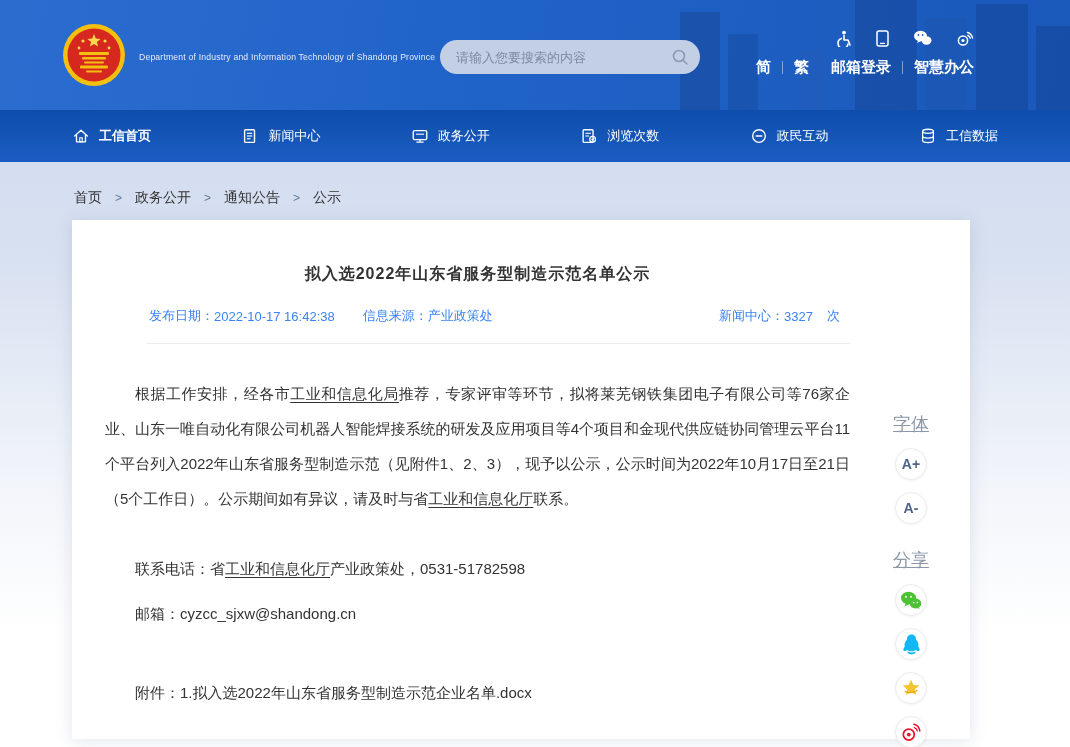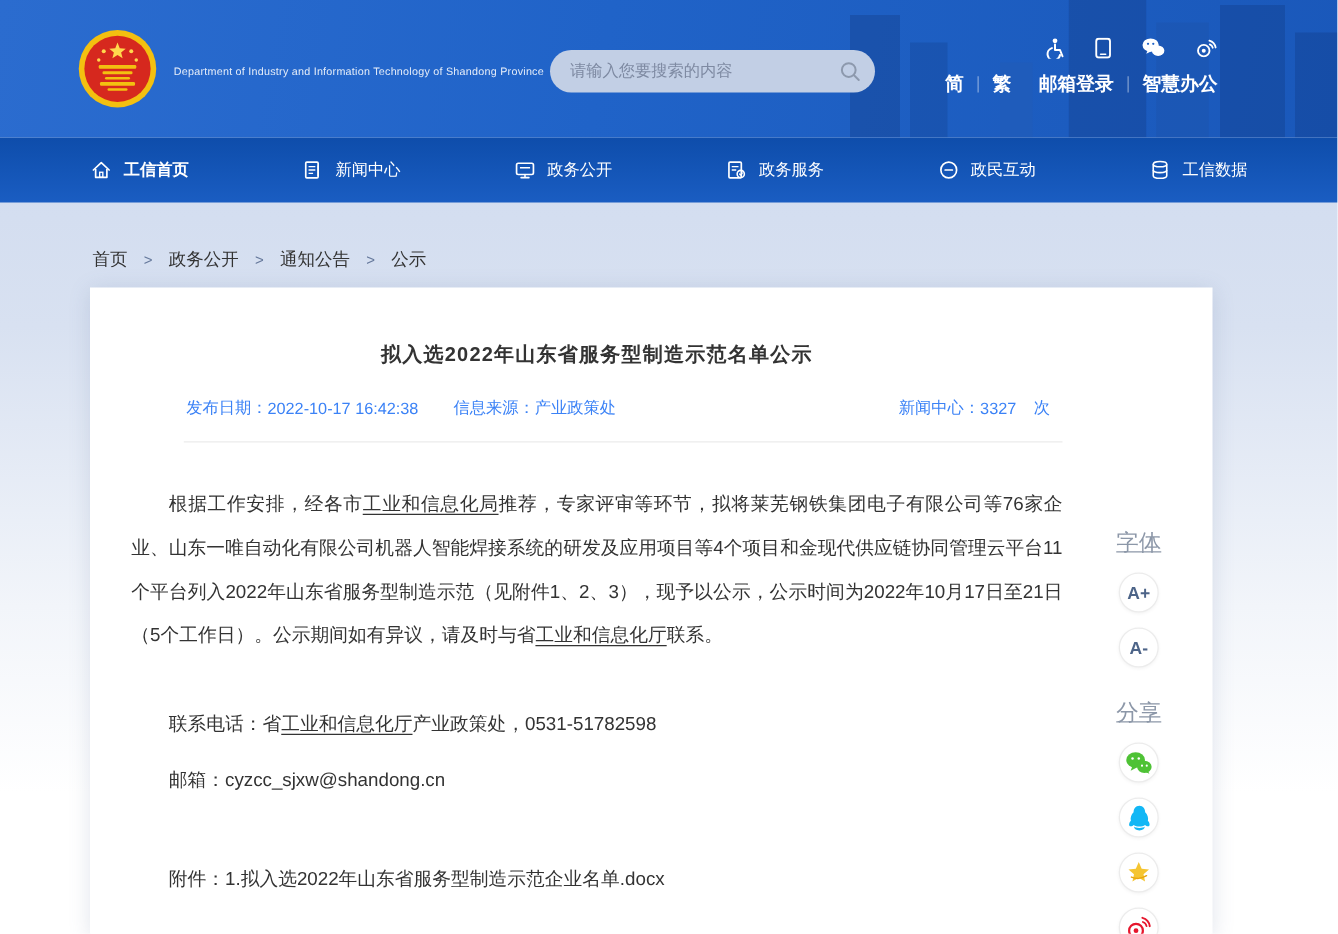--- a/index.html
+++ b/index.html
@@ -14,42 +14,42 @@
   .brand { position:absolute; left:62px; top:23px; display:flex; align-items:center; }
   .emblem { width:64px; height:64px; flex:0 0 auto; }
   .brand-text { margin-left:13px; color:#fff; }
   .site-name { font-size:27px; font-weight:bold; letter-spacing:2px; line-height:30px;
     text-shadow:0 1px 2px rgba(0,30,90,.35); }
   .site-name-en { font-size:8.6px; color:rgba(255,255,255,.88); margin-top:4px; letter-spacing:.2px; }
 
   .search { position:absolute; left:440px; top:40px; width:260px; height:34px; }
   .search input { width:100%; height:100%; border:none; outline:none; border-radius:17px;
     background:#c2cfe5; padding:0 42px 0 16px; font-size:13px; color:#4c1d95;
-    font-family:Liberation Mono, monospace; }
+    font-family:Liberation Sans, sans-serif; }
   .search input::placeholder { color:#7e8aa2; }
   .search-icon { position:absolute; right:11px; top:8px; width:18px; height:18px; }
 
   .utility { position:absolute; right:96px; top:30px; text-align:right; }
   .u-icons { display:flex; justify-content:flex-end; gap:24px; margin-bottom:11px; }
   .u-icons svg { display:block; }
   .u-links { display:flex; align-items:center; justify-content:flex-end; color:#fff;
     font-size:15px; font-weight:bold; }
   .u-sep { width:1px; height:13px; background:rgba(255,255,255,.45); margin:0 11px; }
   .u-gap { width:22px; }
   .u-link { cursor:pointer; }
 
   
   .nav { width:100%; height:52px; background:linear-gradient(180deg,#0e4dab 0%,#1a5dc2 100%);
     display:flex; align-items:center; justify-content:space-between; padding:0 72px; }
   .nav-item { display:flex; align-items:center; gap:9px; color:#fff; font-size:13px; cursor:pointer; }
   .nav-item.active { font-weight:bold; }
   .nav-item svg { display:block; }
 
   
-  .breadcrumb { padding:37px 0 0 74px; font-size:14px; color:#333; display:flex; align-items:center; }
+  .breadcrumb { padding:27px 0 0 74px; font-size:14px; color:#333; display:flex; align-items:center; }
   .bc-item { cursor:pointer; }
   .bc-sep { color:#66799c; margin:0 13px; font-size:12px; }
 
   
   .card { position:relative; width:898px; margin:13px 0 0 72px; background:#fff;
     min-height:519px; box-shadow:0 2px 16px rgba(90,110,150,.18); }
   .article { margin:0 120px 0 33px; padding-top:44px; color:#333; }
   .article-title { text-align:center; font-size:16px; font-weight:bold; letter-spacing:1px; }
   .meta { display:flex; align-items:center; margin:22px 10px 0 44px; font-size:13px; color:#3b82f6; }
   .meta-src { margin-left:28px; }
@@ -182,21 +182,21 @@
     <span>政务公开</span>
   </div>
   <div class="nav-item">
     <svg width="18" height="18" viewBox="0 0 20 20" xmlns="http://www.w3.org/2000/svg">
       <rect x="3.5" y="3" width="11" height="14" rx="1" fill="none" stroke="#fff" stroke-width="1.5"></rect>
       <line x1="6" y1="7" x2="12" y2="7" stroke="#fff" stroke-width="1.2"></line>
       <line x1="6" y1="10" x2="10" y2="10" stroke="#fff" stroke-width="1.2"></line>
       <circle cx="14" cy="13.5" r="3.2" fill="none" stroke="#fff" stroke-width="1.4"></circle>
       <path d="M13 13.6 L13.8 14.5 L15.3 12.7" fill="none" stroke="#fff" stroke-width="1.2" stroke-linecap="round" stroke-linejoin="round"></path>
     </svg>
-    <span>政务服务</span>
+    <span>浏览次数</span>
   </div>
   <div class="nav-item">
     <svg width="18" height="18" viewBox="0 0 20 20" xmlns="http://www.w3.org/2000/svg">
       <circle cx="10" cy="10" r="7" fill="none" stroke="#fff" stroke-width="1.5"></circle>
       <line x1="6.8" y1="10" x2="13.2" y2="10" stroke="#fff" stroke-width="1.5" stroke-linecap="round"></line>
     </svg>
     <span>政民互动</span>
   </div>
   <div class="nav-item">
     <svg width="18" height="18" viewBox="0 0 20 20" xmlns="http://www.w3.org/2000/svg">

